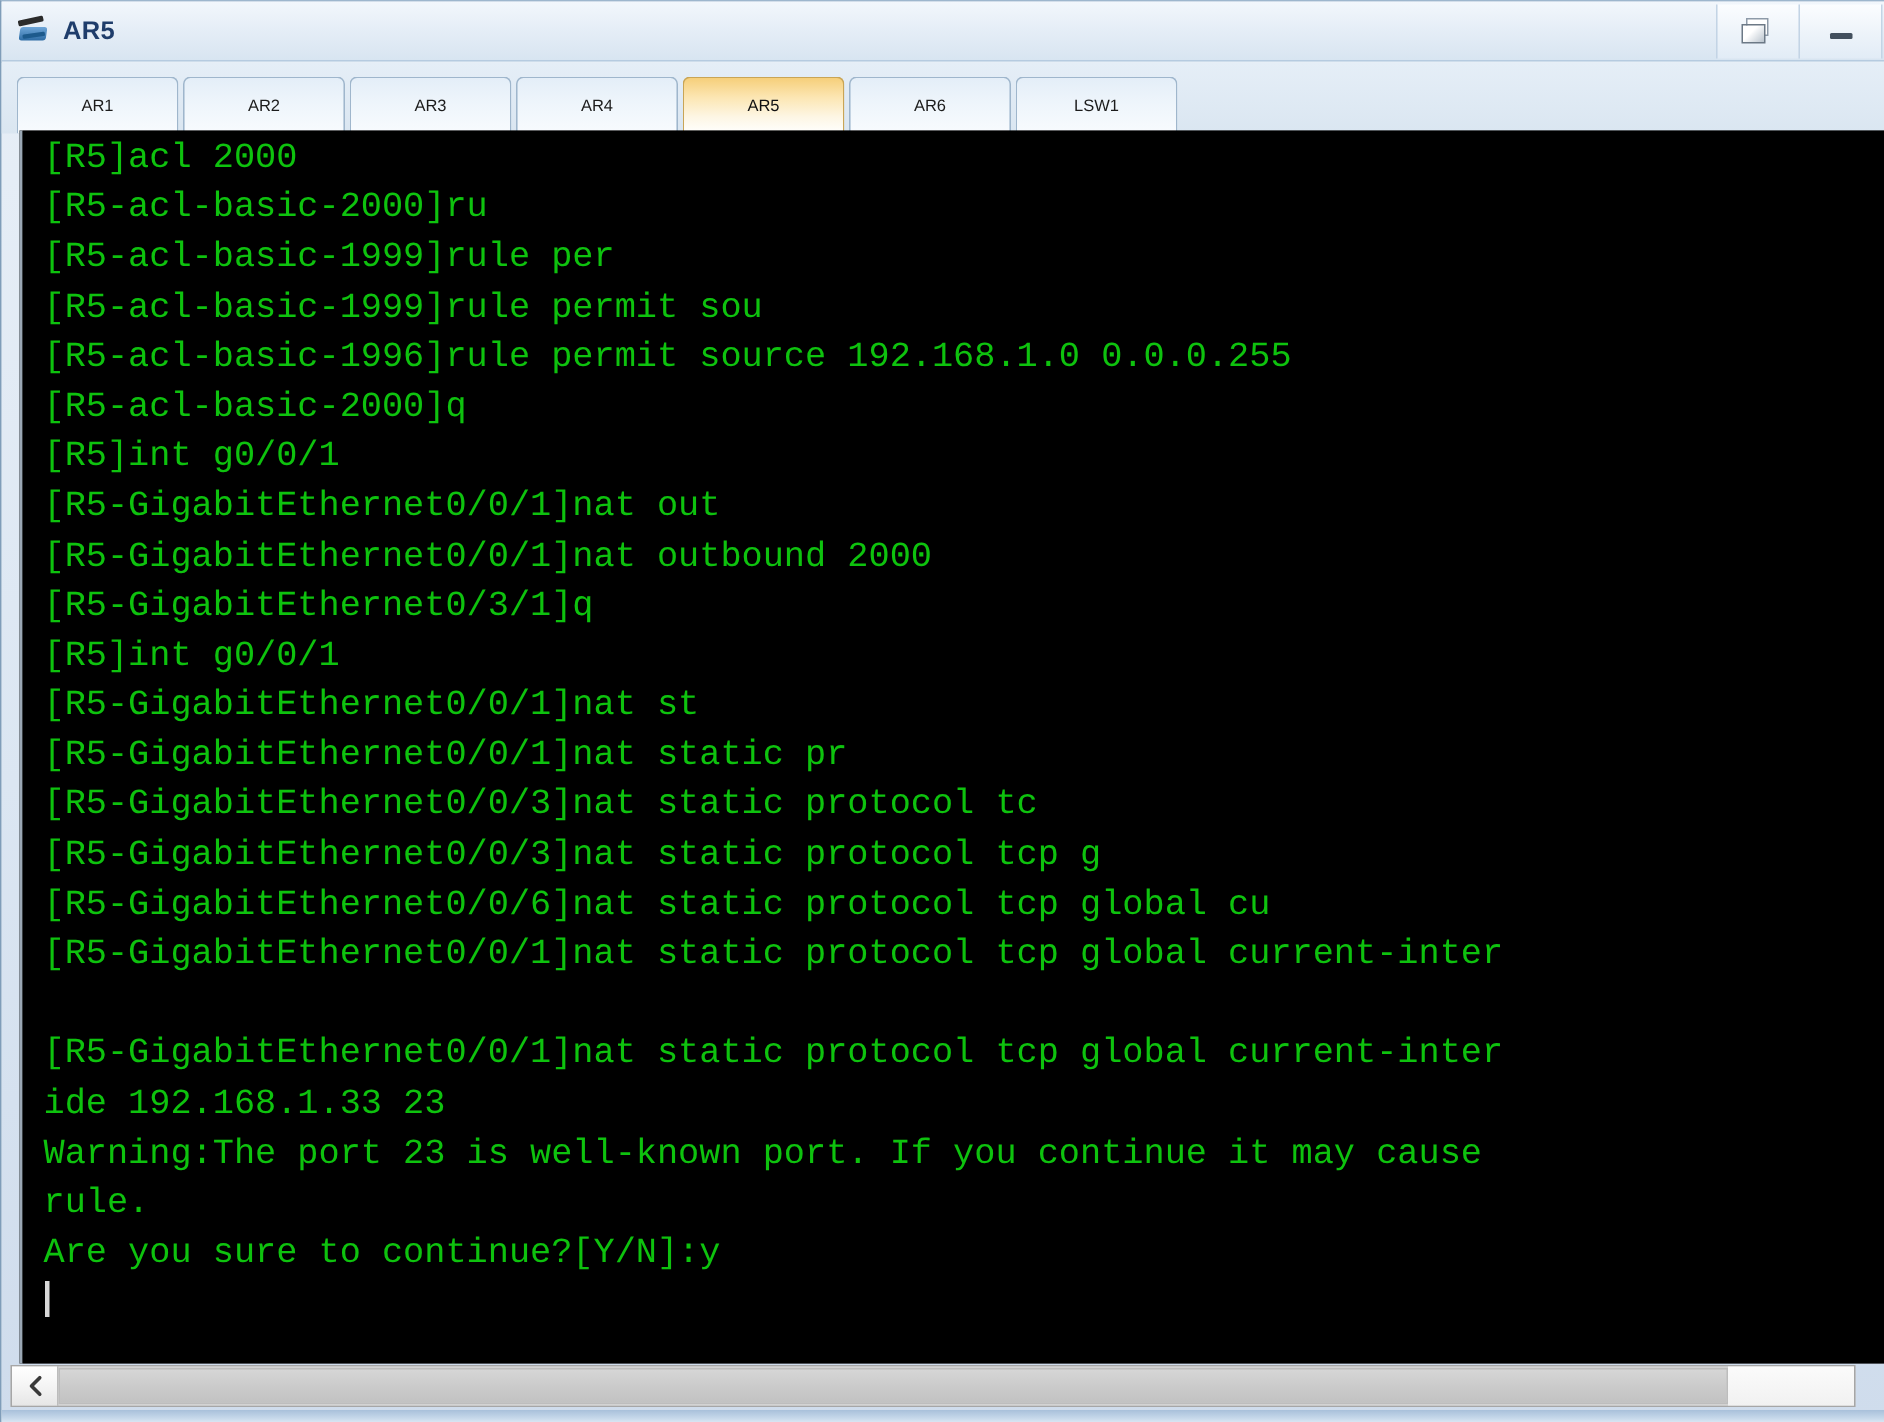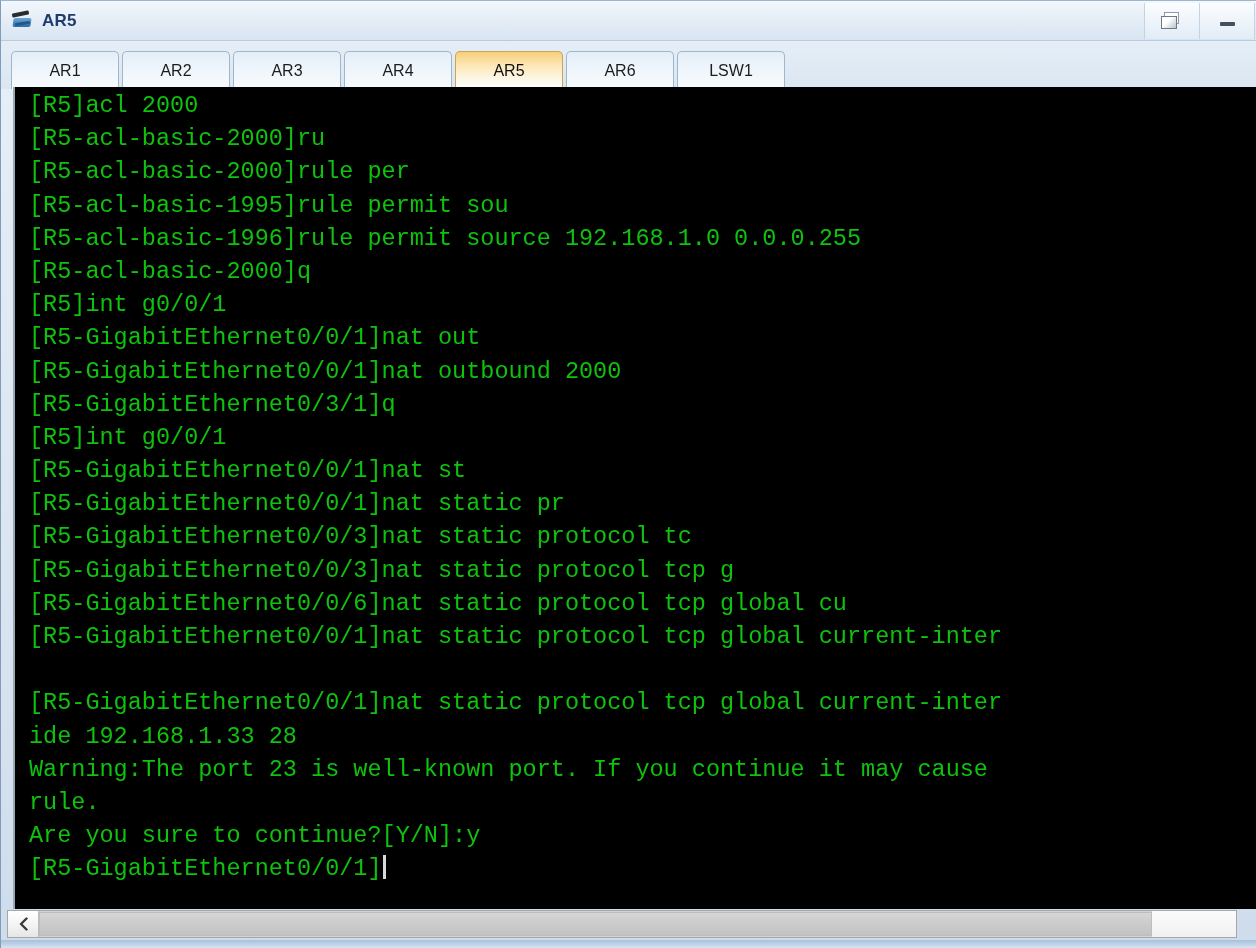--- a/index.html
+++ b/index.html
@@ -139,21 +139,21 @@
     align-items: flex-end;
     background: linear-gradient(to bottom, #e5eef7 0%, #dae6f1 100%);
   }
   .tab {
     width: 108px;
     height: 38px;
     margin-right: 3px;
     display: flex;
     align-items: center;
     justify-content: center;
-    font-size: 16px;
+    font-size: 11px;
     color: #1c1c1c;
     border: 1px solid #9fb6cc;
     border-bottom: none;
     border-radius: 5px 5px 0 0;
     background: linear-gradient(to bottom, #e4eef8 0%, #eef5fb 45%, #f8fbfe 100%);
     box-sizing: border-box;
     cursor: pointer;
     white-space: nowrap;
   }
   .tab.active {
@@ -318,42 +318,42 @@
       </div>
       <div class="tab">
         <span>LSW1</span>
       </div>
     </div>
 
   <div class="term-wrap">
     <div class="term" id="term">
         <div class="line"><span>[R5]acl 2000</span></div>
         <div class="line"><span>[R5-acl-basic-2000]ru</span></div>
-        <div class="line"><span>[R5-acl-basic-2000]rule per</span></div>
-        <div class="line"><span>[R5-acl-basic-1995]rule permit sou</span></div>
+        <div class="line"><span>[R5-acl-basic-1999]rule per</span></div>
+        <div class="line"><span>[R5-acl-basic-1999]rule permit sou</span></div>
         <div class="line"><span>[R5-acl-basic-1996]rule permit source 192.168.1.0 0.0.0.255</span></div>
         <div class="line"><span>[R5-acl-basic-2000]q</span></div>
         <div class="line"><span>[R5]int g0/0/1</span></div>
         <div class="line"><span>[R5-GigabitEthernet0/0/1]nat out</span></div>
         <div class="line"><span>[R5-GigabitEthernet0/0/1]nat outbound 2000</span></div>
         <div class="line"><span>[R5-GigabitEthernet0/3/1]q</span></div>
         <div class="line"><span>[R5]int g0/0/1</span></div>
         <div class="line"><span>[R5-GigabitEthernet0/0/1]nat st</span></div>
         <div class="line"><span>[R5-GigabitEthernet0/0/1]nat static pr</span></div>
         <div class="line"><span>[R5-GigabitEthernet0/0/3]nat static protocol tc</span></div>
         <div class="line"><span>[R5-GigabitEthernet0/0/3]nat static protocol tcp g</span></div>
         <div class="line"><span>[R5-GigabitEthernet0/0/6]nat static protocol tcp global cu</span></div>
         <div class="line"><span>[R5-GigabitEthernet0/0/1]nat static protocol tcp global current-inter</span></div>
         <div class="line blank"><span></span></div>
         <div class="line"><span>[R5-GigabitEthernet0/0/1]nat static protocol tcp global current-inter</span></div>
-        <div class="line"><span>ide 192.168.1.33 28</span></div>
+        <div class="line"><span>ide 192.168.1.33 23</span></div>
         <div class="line"><span>Warning:The port 23 is well-known port. If you continue it may cause</span></div>
         <div class="line"><span>rule.</span></div>
         <div class="line"><span>Are you sure to continue?[Y/N]:y</span></div>
-        <div class="line"><span>[R5-GigabitEthernet0/0/1]</span><span class="cursor"></span></div>
+        <div class="line"><span class="cursor"></span></div>
       </div>
   </div>
 
   <div class="hscroll">
     <div class="sb-arrow">
       <svg width="11" height="14" viewBox="0 0 11 14">
         <path d="M8.5 1.5 L3 7 L8.5 12.5" fill="none" stroke="#3a3a3a" stroke-width="2.4" stroke-linecap="round" stroke-linejoin="round"></path>
       </svg>
     </div>
     <div class="sb-track">

